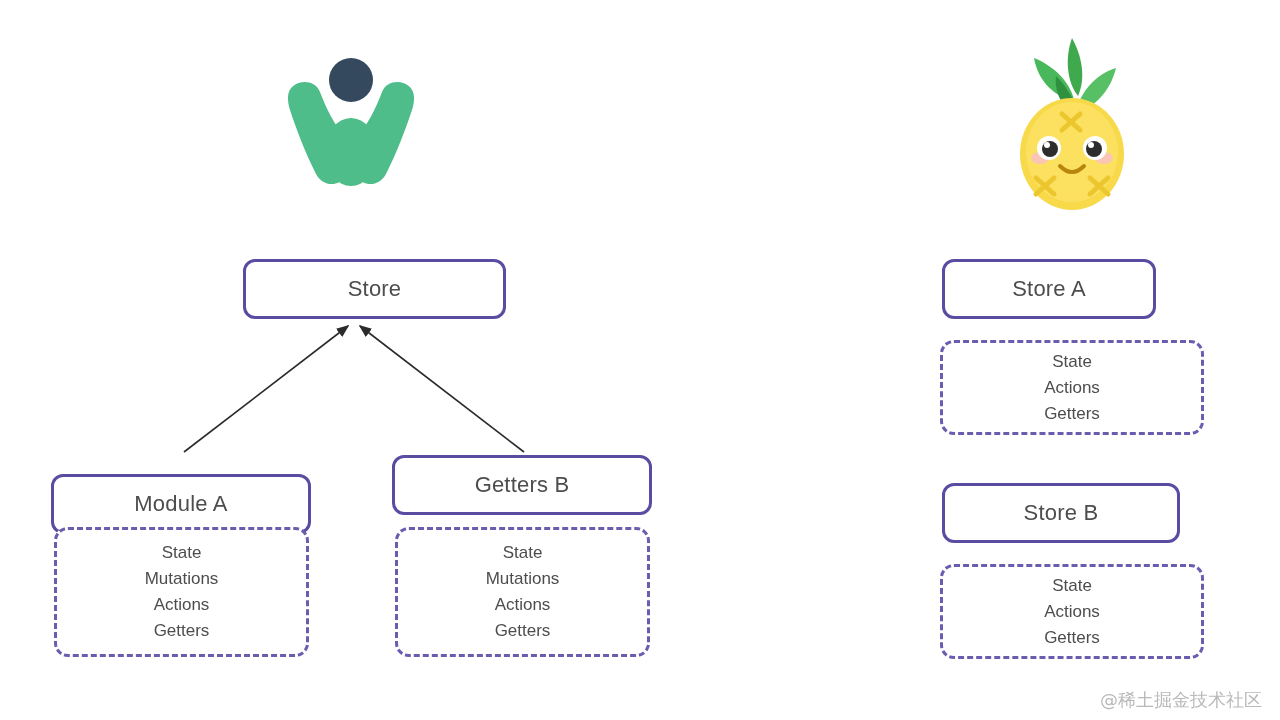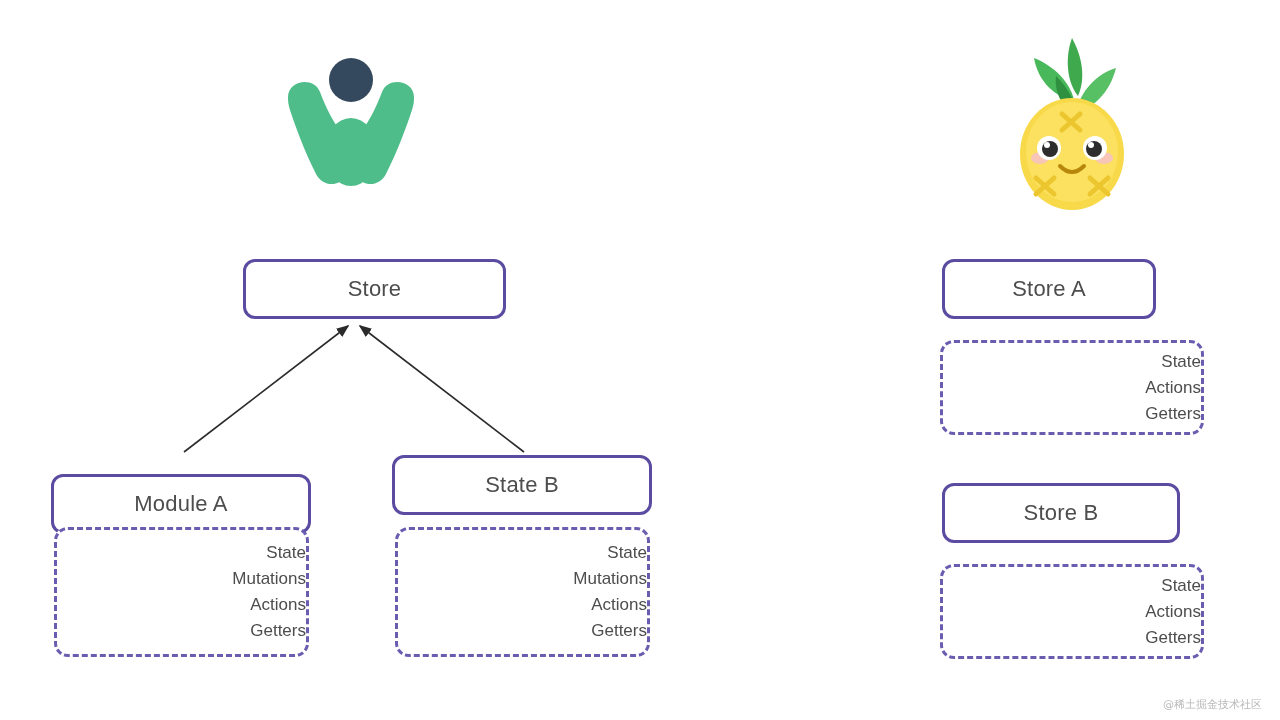--- a/index.html
+++ b/index.html
@@ -58,21 +58,21 @@
   }
 
   .dashed-box {
     position: absolute;
     box-sizing: border-box;
     border: 3px dashed #6b5cb0;
     border-radius: 14px;
     background: #ffffff;
     display: flex;
     flex-direction: column;
-    align-items: flex-end;
+    align-items: center;
     justify-content: center;
   }
   .dashed-box .item {
     font-size: 17px;
     color: #4d4d4d;
     line-height: 26px;
   }
 
   
   #box-store       { left: 220px; top: 259px; width: 263px; height: 60px; margin-left: 23px; }
@@ -85,21 +85,21 @@
   #box-store-a     { left: 942px; top: 259px; width: 214px; height: 60px; }
   #detail-store-a  { left: 940px; top: 340px; width: 264px; height: 95px; }
   #box-store-b     { left: 942px; top: 483px; width: 238px; height: 60px; }
   #detail-store-b  { left: 940px; top: 564px; width: 264px; height: 95px; }
 
   
   #watermark {
     position: absolute;
     right: 18px;
     bottom: 8px;
-    font-size: 11px;
+    font-size: 18px;
     color: #b9b9b9;
     font-family: "DejaVu Sans", sans-serif;
     white-space: nowrap;
   }
 </style>
 </head>
 <body>
 
 <div class="canvas">
 
@@ -177,21 +177,21 @@
   </div>
 
   <div class="dashed-box" id="detail-module-a">
     <span class="item">State</span>
     <span class="item">Mutations</span>
     <span class="item">Actions</span>
     <span class="item">Getters</span>
   </div>
 
   <div class="solid-box" id="box-module-b">
-    <span class="box-label">State B</span>
+    <span class="box-label">Getters B</span>
   </div>
 
   <div class="dashed-box" id="detail-module-b">
     <span class="item">State</span>
     <span class="item">Mutations</span>
     <span class="item">Actions</span>
     <span class="item">Getters</span>
   </div>
 
   <div class="solid-box" id="box-store-a">

